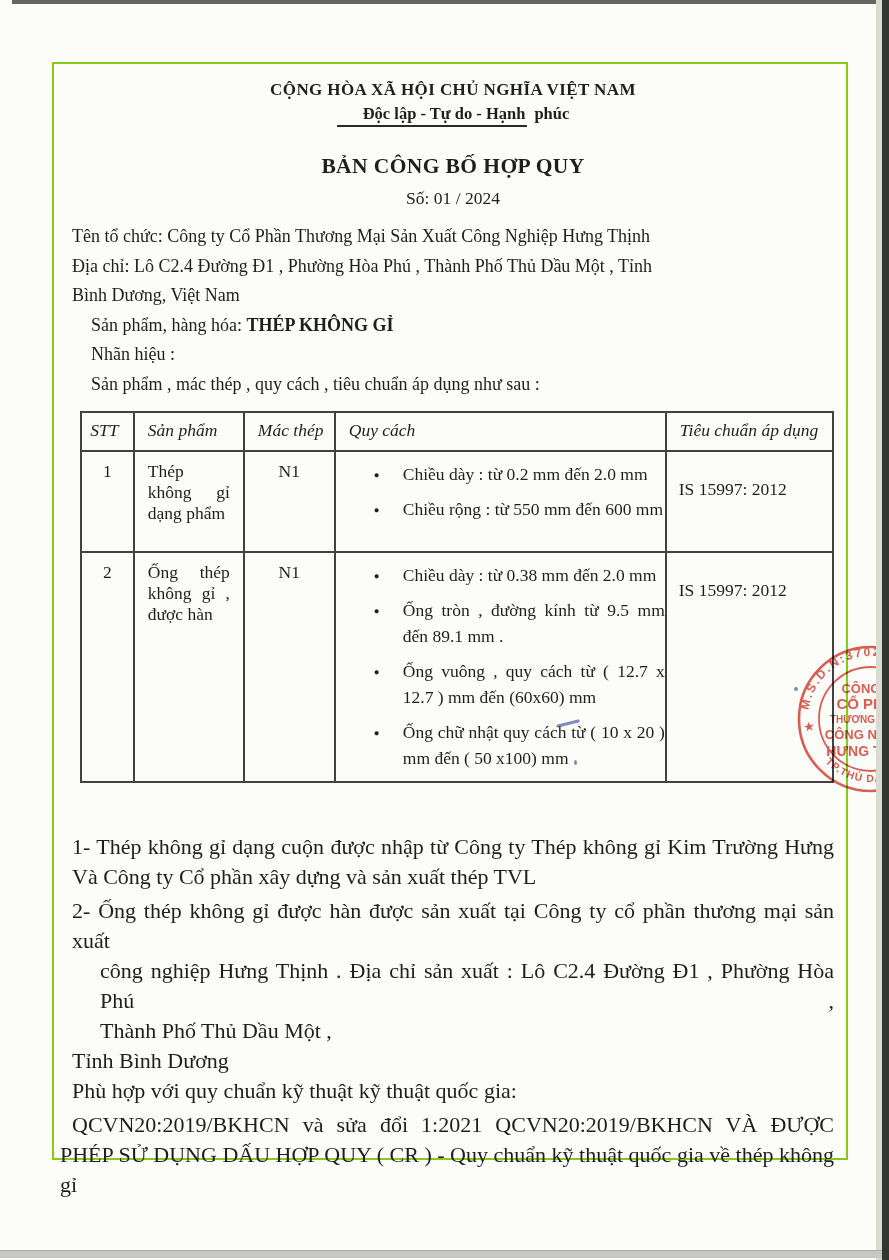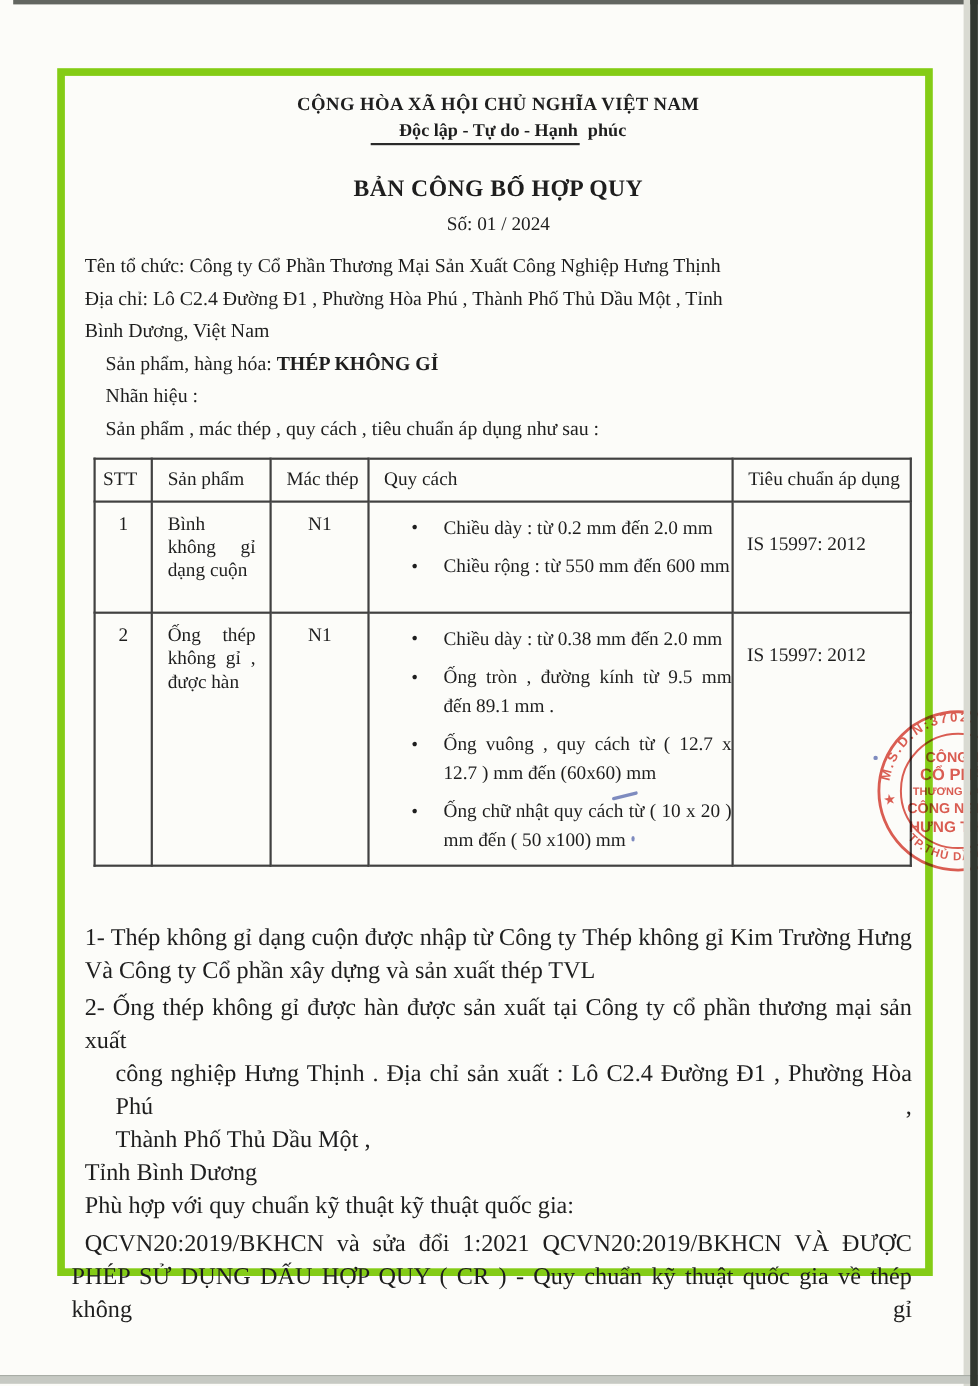--- a/index.html
+++ b/index.html
@@ -22,21 +22,21 @@
   }
   
   .scan-top{position:absolute;top:0;left:12px;right:0;height:4px;background:#3c403b;opacity:.8;z-index:6;}
   .scan-right-strip{position:absolute;top:0;right:7px;width:6px;height:100%;background:#d9dad2;z-index:6;}
   .scan-right-bar{position:absolute;top:0;right:0;width:7px;height:100%;background:#31372f;z-index:7;}
   .scan-bottom{position:absolute;left:0;right:0;top:1250px;height:7px;background:#c6c9c3;border-top:1.5px solid #a9ada6;z-index:6;}
 
   .sheet{
     position:absolute;left:52px;top:62px;
     width:796px;height:1098px;
-    border:7px solid #84cc16;
+    border:2px solid #84cc16;
     box-sizing:border-box;
     padding:14px 12px 0 18px;
     z-index:1;
   }
 
   .center{text-align:center;}
   .h-national{font-size:17px;font-weight:bold;letter-spacing:.4px;margin-top:2px;}
   .h-motto{font-size:16.5px;font-weight:bold;margin-top:4px;}
   .h-motto .u{border-bottom:2.5px solid #2a2a2a;padding:0 2px 2px 26px;}
   .h-motto .tail{padding-left:7px;}
@@ -55,21 +55,21 @@
   }
   table.spec th,table.spec td{
     border:2px solid var(--line);
     vertical-align:top;
     font-weight:normal;
     box-sizing:border-box;
   }
   tr.hdr{height:39px;}
   tr.r1{height:101px;}
   tr.r2{height:230px;}
-  tr.hdr th{vertical-align:middle;text-align:left;padding:2px 6px 4px 13px;}
+  tr.hdr th{vertical-align:middle;text-align:left;padding:2px 6px 4px 13px;font-style:italic;}
   tr.hdr th.cc{text-align:center;padding-left:0;}
   td.cc{text-align:center;padding-top:9px;}
   td.prod{padding:9px 13px 0 13px;text-align:justify;}
   td.spec-cell{padding:0;border-radius:11px;}
   td.spec-cell ul{list-style:none;margin:9px 0 0 36px;padding:0;}
   td.spec-cell li{
     position:relative;padding-left:31px;margin-bottom:9px;
     width:262px;text-align:justify;line-height:26px;
   }
   td.spec-cell li::before{
@@ -134,21 +134,21 @@
           <th class="cc">STT</th>
           <th>Sản phẩm</th>
           <th>Mác thép</th>
           <th>Quy cách</th>
           <th>Tiêu chuẩn áp dụng</th>
         </tr>
       </thead>
       <tbody>
         <tr class="r1">
           <td class="cc">1</td>
-          <td class="prod">Bình không gỉ dạng cuộn</td>
+          <td class="prod">Thép không gỉ dạng phẩm</td>
           <td class="cc">N1</td>
           <td class="spec-cell">
             <ul>
               <li>Chiều dày : từ 0.2 mm đến 2.0 mm</li>
               <li>Chiều rộng : từ 550 mm đến 600 mm</li>
             </ul>
           </td>
           <td class="std">IS 15997: 2012</td>
         </tr>
         <tr class="r2">

